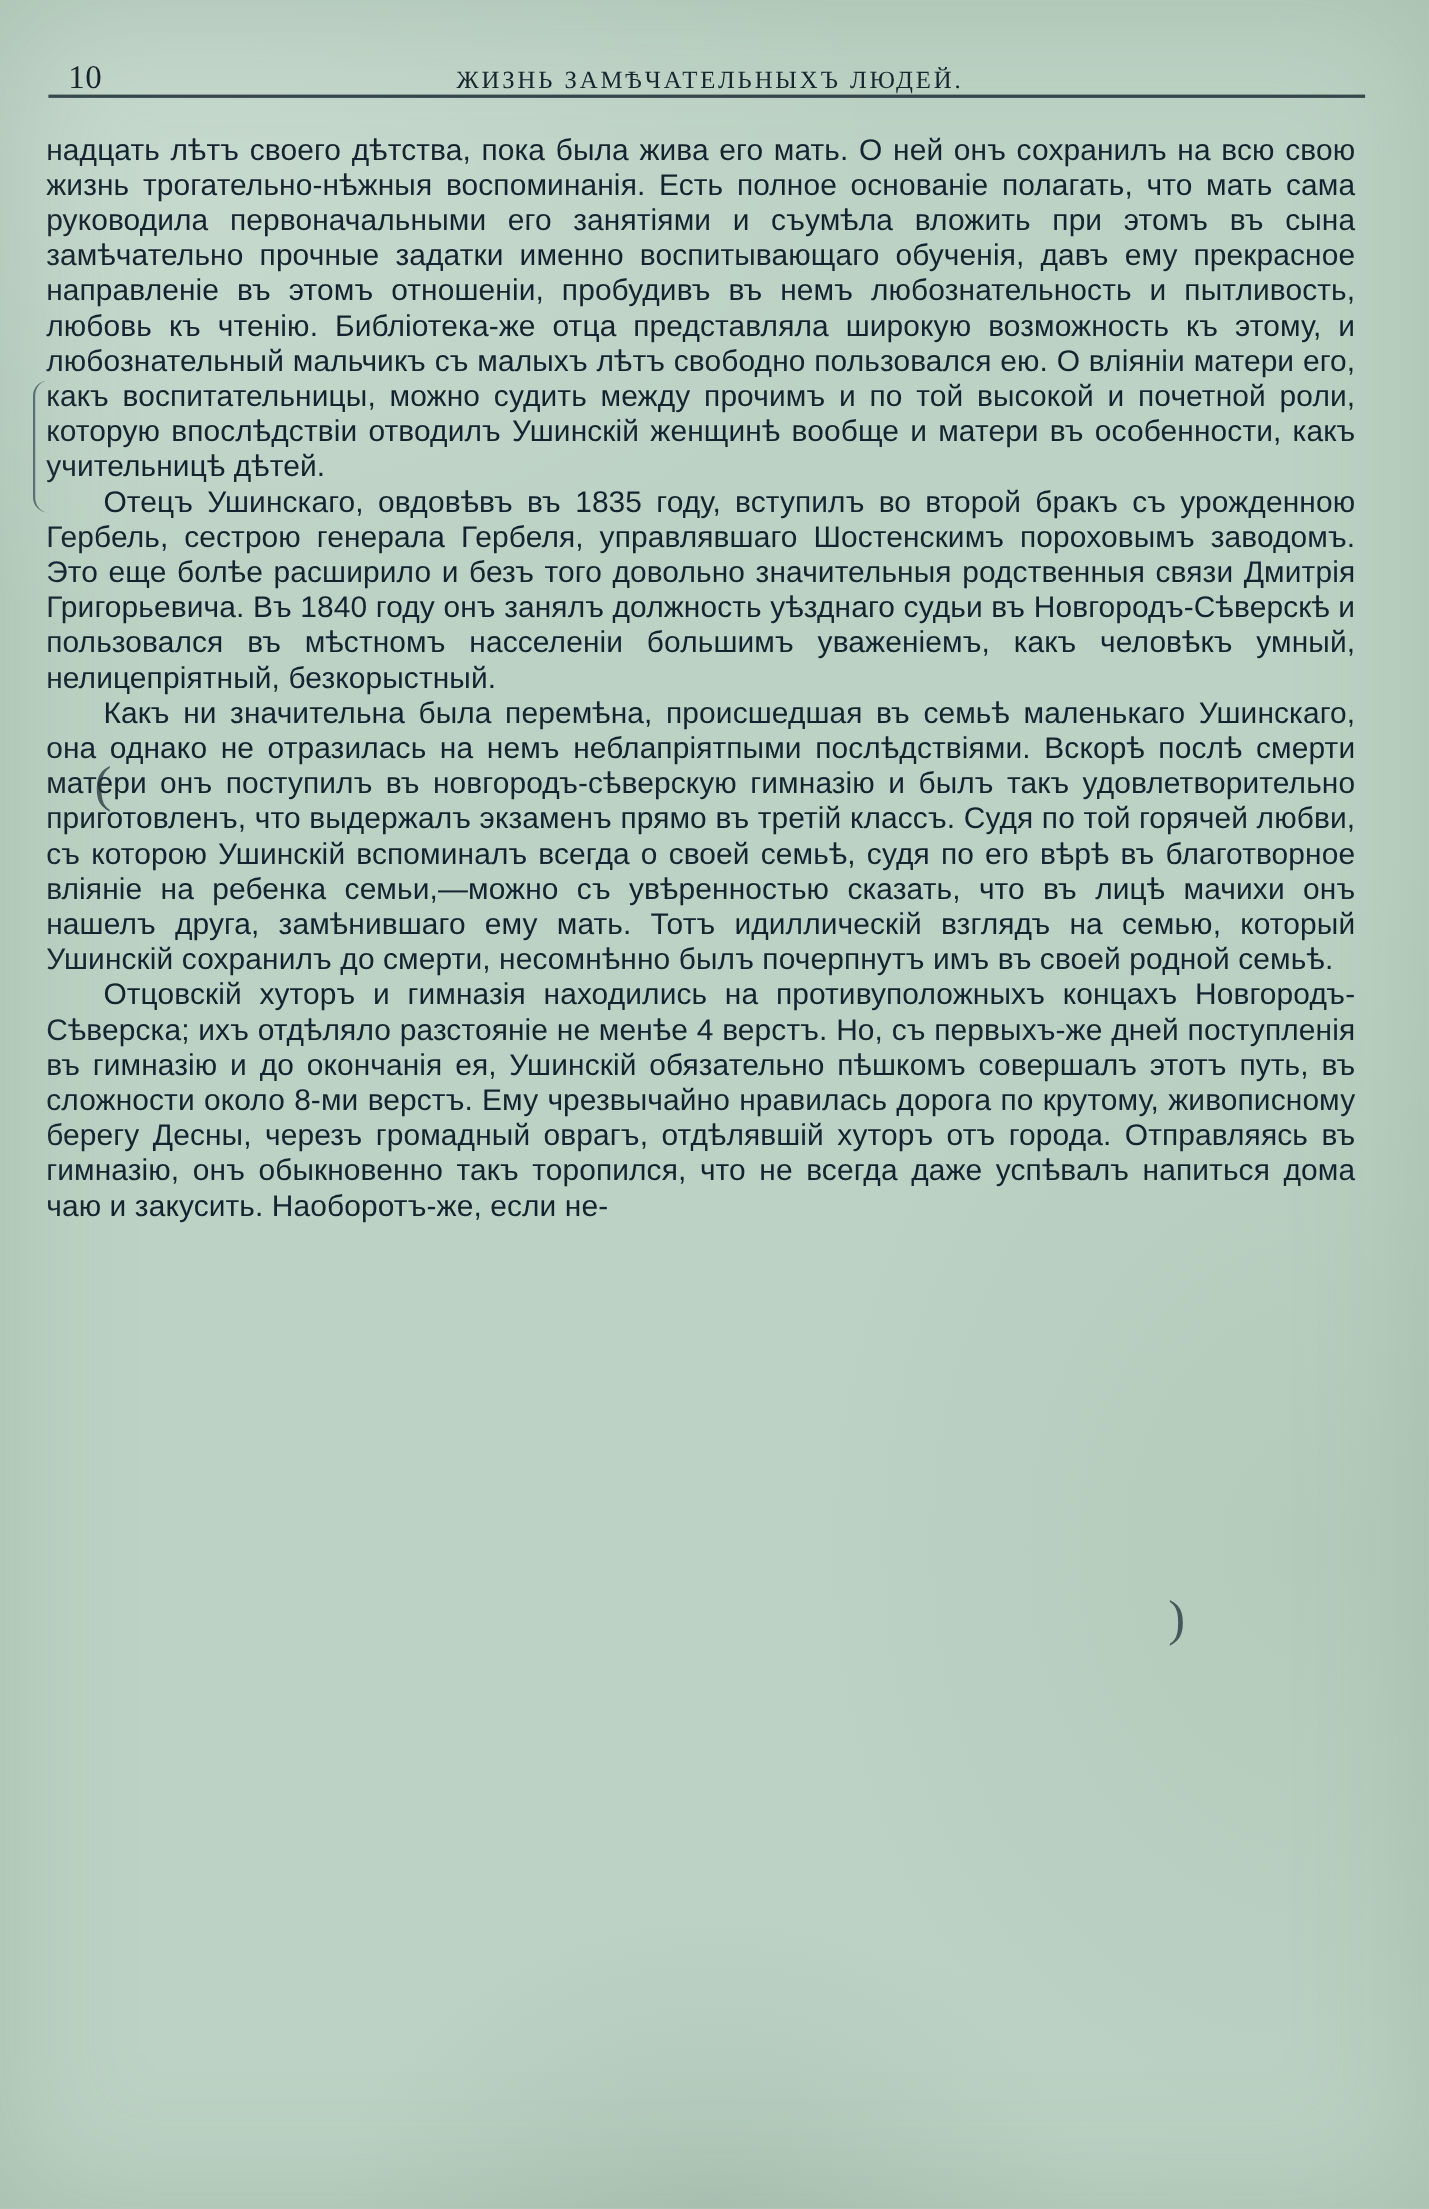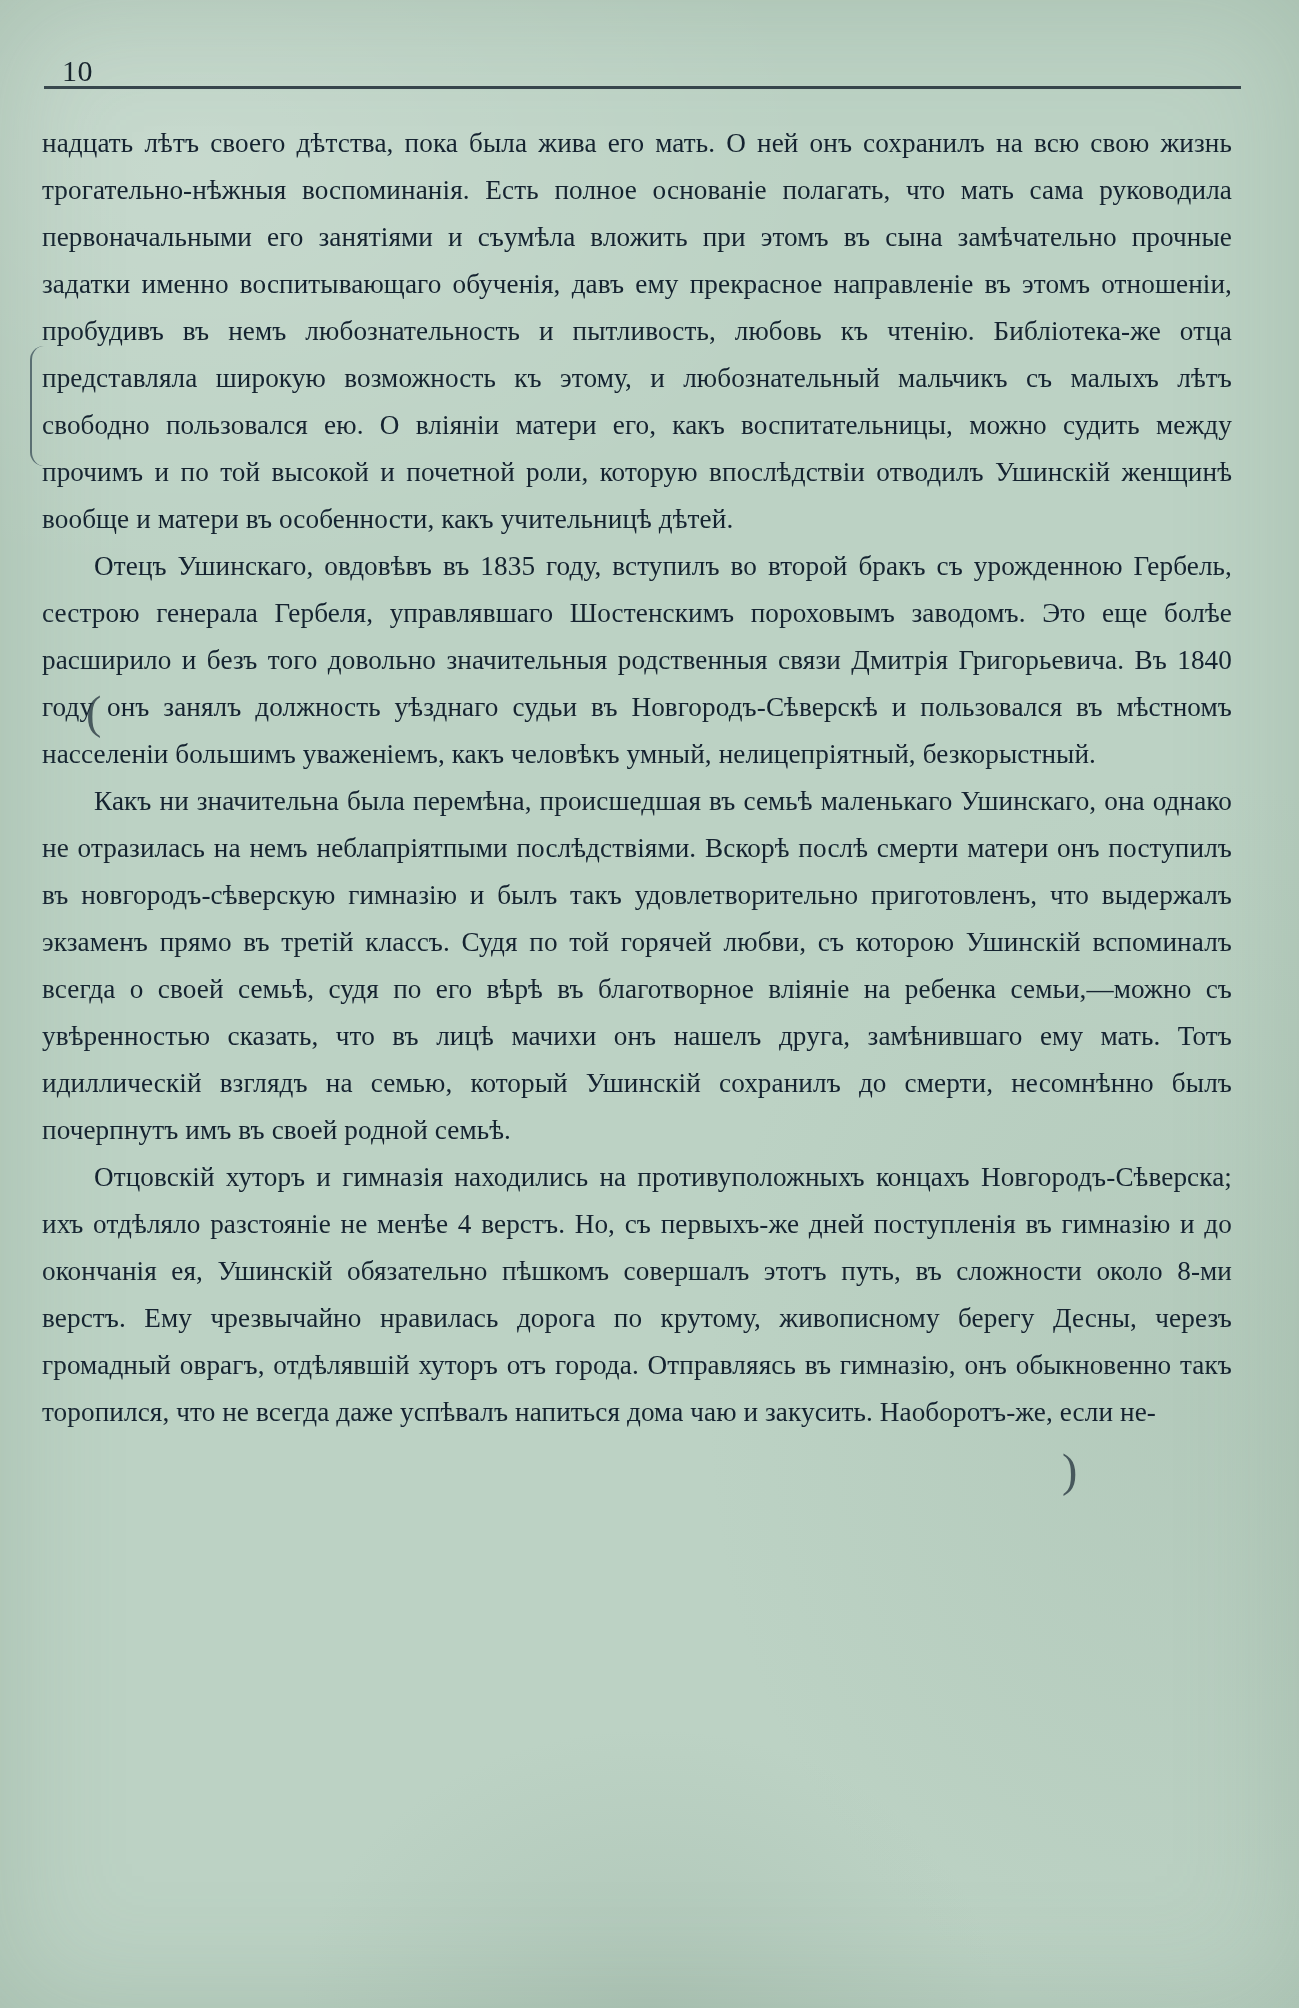--- a/index.html
+++ b/index.html
@@ -71,25 +71,25 @@
   .body-text {
     position: absolute;
     top: 120px;
     left: 42px;
     width: 1190px;
     z-index: 1;
   }
   p {
     margin: 0;
     font-size: 27.2px;
-    line-height: 47px;
+    line-height: 32px;
     color: #152330;
     text-align: justify;
     text-justify: inter-word;
-    font-family: Liberation Serif, serif;
+    font-family: Liberation Sans, sans-serif;
     letter-spacing: 0.1px;
   }
   p.indent {
     text-indent: 52px;
   }
   
   .pen {
     position: absolute;
     z-index: 3;
     pointer-events: none;
@@ -124,20 +124,21 @@
 </style>
 </head>
 <body>
 
 <div class="paper-tint"></div>
 
 <div class="page">
 
   <div class="header">
     <div class="folio">10</div>
+    <div class="running-head">ЖИЗНЬ ЗАМѢЧАТЕЛЬНЫХЪ ЛЮДЕЙ.</div>
   </div>
 
   <div class="rule"></div>
 
   <div class="body-text">
     <p>надцать лѣтъ своего дѣтства, пока была жива его мать. О ней онъ сохранилъ на всю свою жизнь трогательно-нѣжныя воспоминанія. Есть полное основаніе полагать, что мать сама руководила первоначальными его занятіями и съумѣла вложить при этомъ въ сына замѣчательно прочные задатки именно воспитывающаго обученія, давъ ему прекрасное направленіе въ этомъ отношеніи, пробудивъ въ немъ любознательность и пытливость, любовь къ чтенію. Библіотека-же отца представляла широкую возможность къ этому, и любознательный мальчикъ съ малыхъ лѣтъ свободно пользовался ею. О вліяніи матери его, какъ воспитательницы, можно судить между прочимъ и по той высокой и почетной роли, которую впослѣдствіи отводилъ Ушинскій женщинѣ вообще и матери въ особенности, какъ учительницѣ дѣтей.</p>
     <p class="indent">Отецъ Ушинскаго, овдовѣвъ въ 1835 году, вступилъ во второй бракъ съ урожденною Гербель, сестрою генерала Гербеля, управлявшаго Шостенскимъ пороховымъ заводомъ. Это еще болѣе расширило и безъ того довольно значительныя родственныя связи Дмитрія Григорьевича. Въ 1840 году онъ занялъ должность уѣзднаго судьи въ Новгородъ-Сѣверскѣ и пользовался въ мѣстномъ насселеніи большимъ уваженіемъ, какъ человѣкъ умный, нелицепріятный, безкорыстный.</p>
     <p class="indent">Какъ ни значительна была перемѣна, происшедшая въ семьѣ маленькаго Ушинскаго, она однако не отразилась на немъ неблапріятпыми послѣдствіями. Вскорѣ послѣ смерти матери онъ поступилъ въ новгородъ-сѣверскую гимназію и былъ такъ удовлетворительно приготовленъ, что выдержалъ экзаменъ прямо въ третій классъ. Судя по той горячей любви, съ которою Ушинскій вспоминалъ всегда о своей семьѣ, судя по его вѣрѣ въ благотворное вліяніе на ребенка семьи,—можно съ увѣренностью сказать, что въ лицѣ мачихи онъ нашелъ друга, замѣнившаго ему мать. Тотъ идиллическій взглядъ на семью, который Ушинскій сохранилъ до смерти, несомнѣнно былъ почерпнутъ имъ въ своей родной семьѣ.</p>
     <p class="indent">Отцовскій хуторъ и гимназія находились на противуположныхъ концахъ Новгородъ-Сѣверска; ихъ отдѣляло разстояніе не менѣе 4 верстъ. Но, съ первыхъ-же дней поступленія въ гимназію и до окончанія ея, Ушинскій обязательно пѣшкомъ совершалъ этотъ путь, въ сложности около 8-ми верстъ. Ему чрезвычайно нравилась дорога по крутому, живописному берегу Десны, черезъ громадный оврагъ, отдѣлявшій хуторъ отъ города. Отправляясь въ гимназію, онъ обыкновенно такъ торопился, что не всегда даже успѣвалъ напиться дома чаю и закусить. Наоборотъ-же, если не-</p>
   </div>

